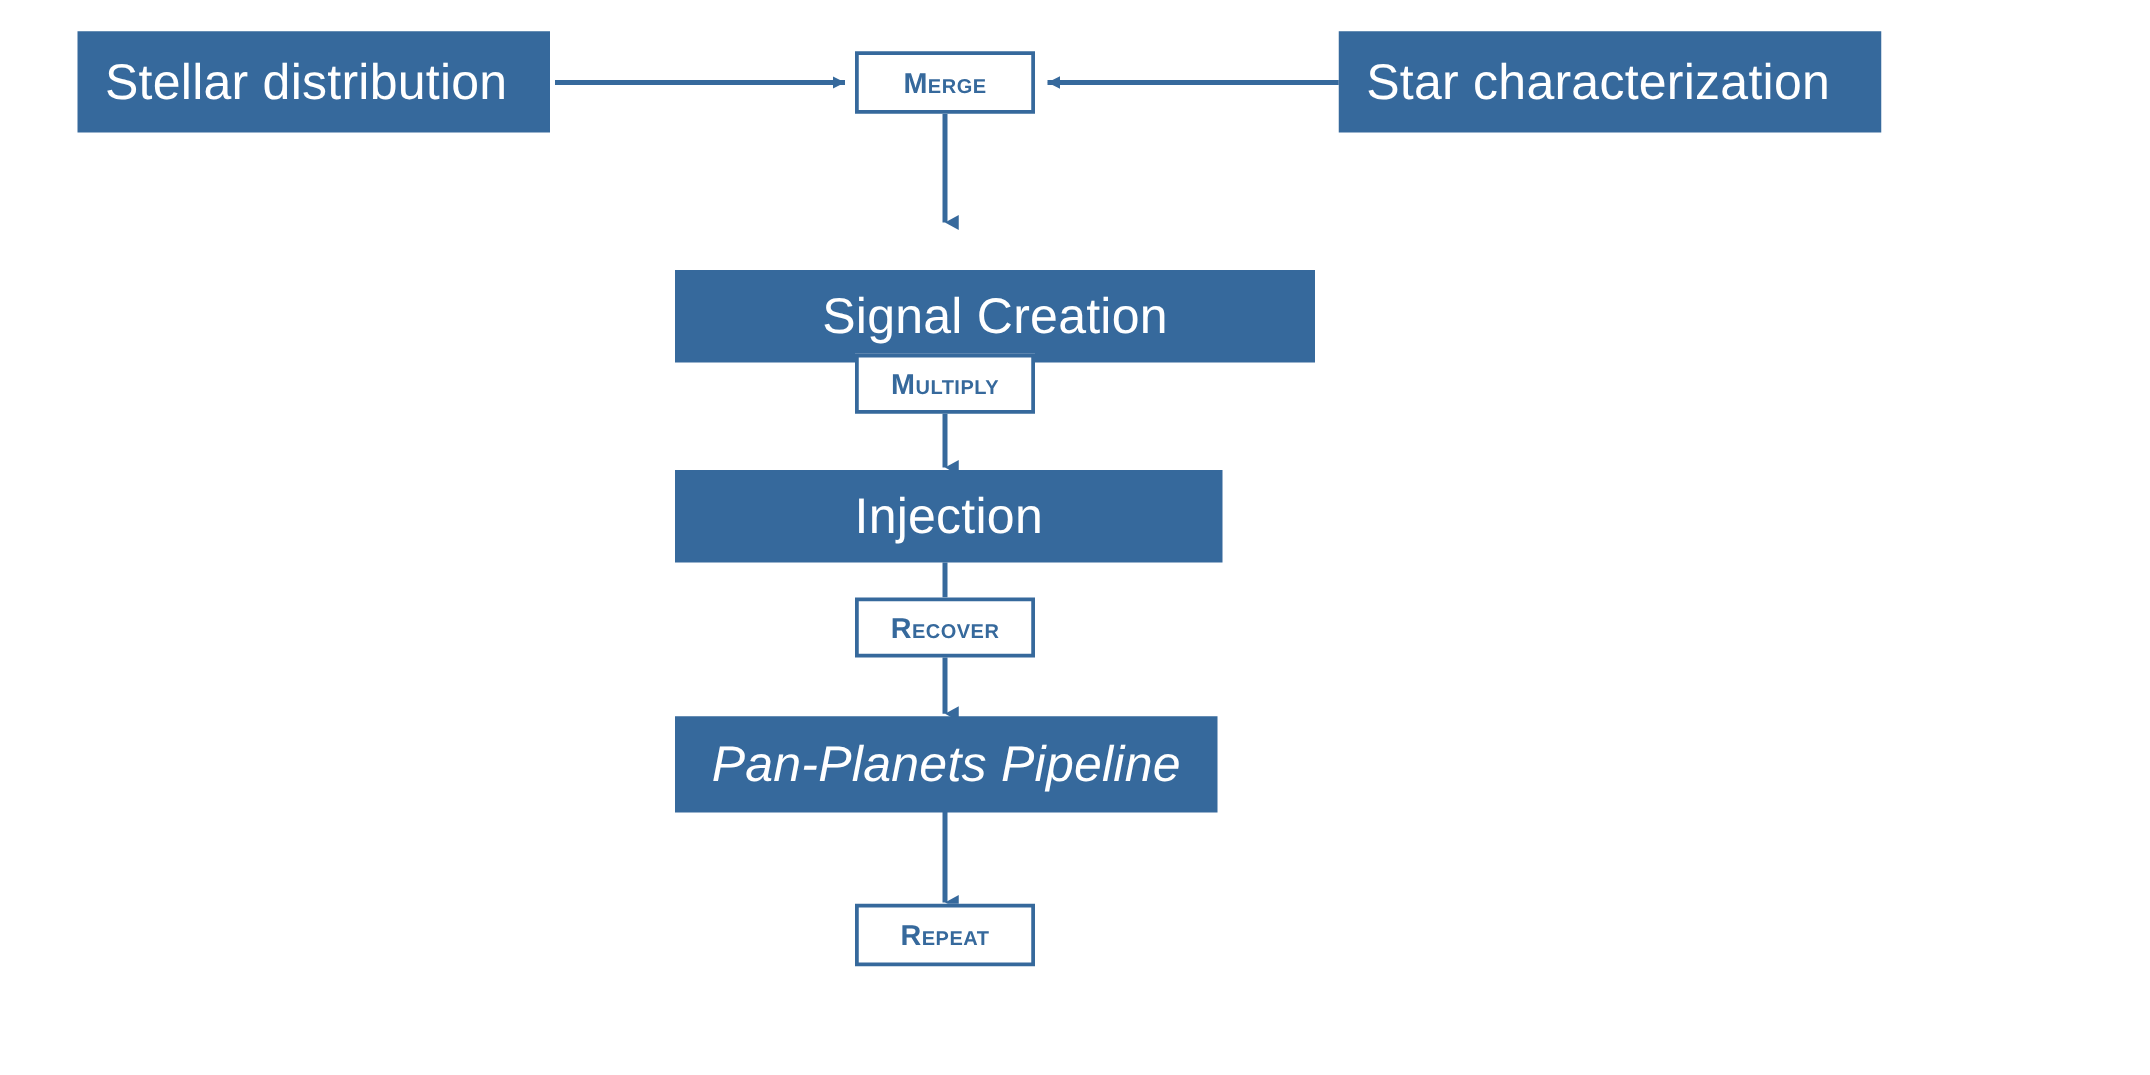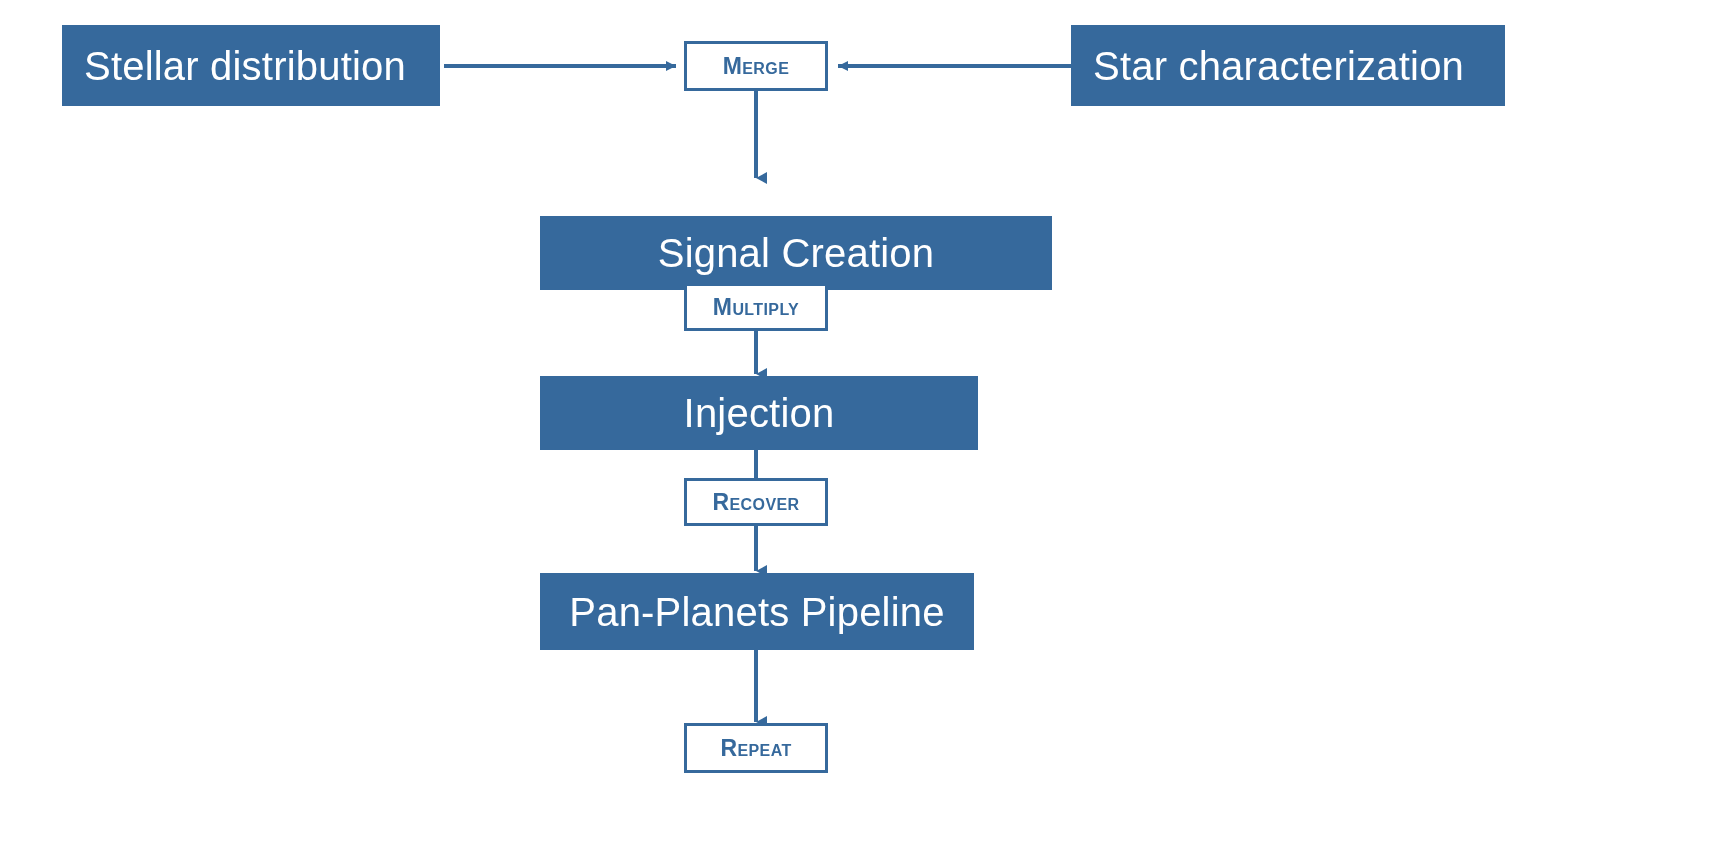--- a/index.html
+++ b/index.html
@@ -109,21 +109,21 @@
   </div>
 
   <div class="node" style="left:540px; top:180px; width:512px; height:74px;margin-top:36px;">
     <span>Signal Creation</span>
   </div>
 
   <div class="node" style="left:540px; top:376px; width:438px; height:74px;">
     <span>Injection</span>
   </div>
 
-  <div class="node" style="left:540px; top:573px; width:434px; height:77px;">
+  <div class="node" style="left:540px; top:573px; width:434px; height:77px;font-style:italic;">
     <span>Pan-Planets Pipeline</span>
   </div>
 
   <div class="label-box" style="left:684px; top:41px; width:144px; height:50px;">
     <span class="cap">M</span>
       <span>erge</span>
   </div>
 
   <div class="label-box" style="left:684px; top:283px; width:144px; height:48px;">
     <span class="cap">M</span>

